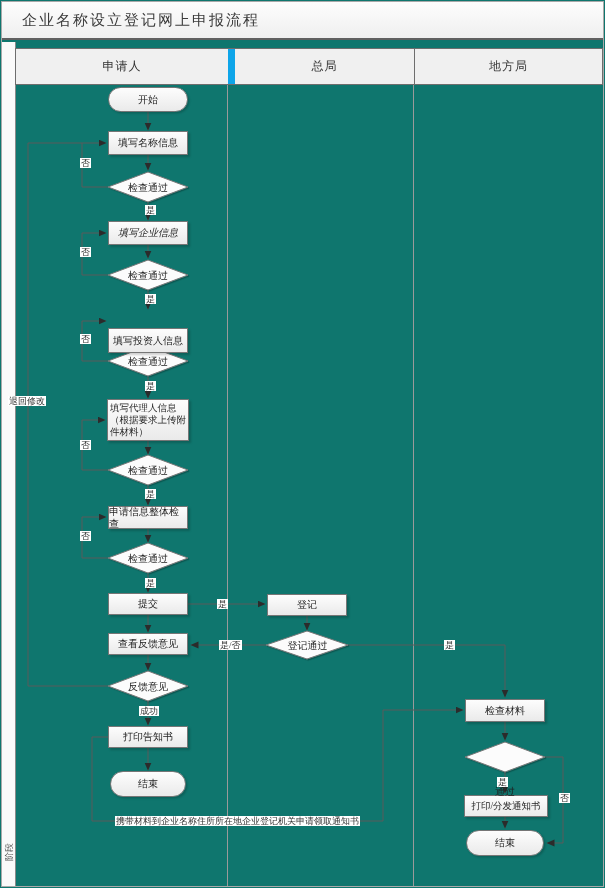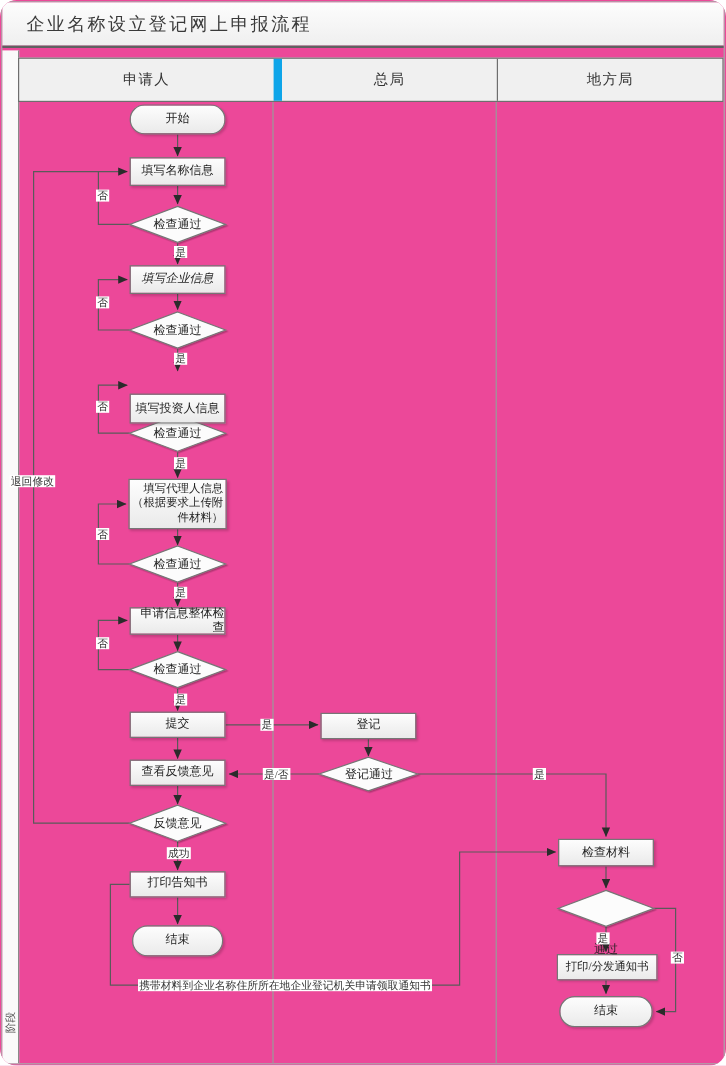--- a/index.html
+++ b/index.html
@@ -1,38 +1,38 @@
 <!DOCTYPE html>
 <html><head>
 <meta charset="utf-8">
 <style>
   html,body{margin:0;padding:0;background:#fff;}
-  .stage{position:relative;width:605px;height:888px;background:#ec4899;overflow:hidden;
-         font-family:"Liberation Serif","DejaVu Serif",serif;color:#2f2f2f;border-radius:14px;}
+  .stage{position:relative;width:605px;height:888px;background:#0f766e;overflow:hidden;
+         font-family:"Liberation Serif","DejaVu Serif",serif;color:#2f2f2f;}
   .frame{position:absolute;inset:1px;border:1px solid #a9a9a9;}
   .titlebar{position:absolute;left:2px;right:2px;top:2px;height:38px;
             background:linear-gradient(#fdfdfd,#efefef);border-bottom:2px solid #606060;
             display:flex;align-items:center;padding-left:20px;box-sizing:border-box;
             font-size:15px;color:#3a3a3a;letter-spacing:2px;}
   .stage-strip{position:absolute;left:2px;top:42px;bottom:2px;width:13px;
                background:#fafafa;border-right:1px solid #8a8a8a;}
   .stage-label{position:absolute;left:-4px;bottom:30px;width:22px;height:12px;
                font-size:9px;color:#555;transform:rotate(-90deg);white-space:nowrap;}
   .lane-header{position:absolute;left:15px;top:48px;width:588px;height:37px;
                display:flex;background:#f0f0f0;border:1px solid #6e6e6e;box-sizing:border-box;}
   .lane-cell{display:flex;align-items:center;justify-content:center;
              font-size:12px;color:#333;letter-spacing:1px;box-sizing:border-box;}
   .lane-cell.c1{width:212px;}
   .lane-cell.c2{width:186px;border-left:7px solid #0ea5e9;}
   .lane-cell.c3{flex:1;border-left:1px solid #6e6e6e;}
   .vline{position:absolute;top:85px;bottom:2px;width:1px;background:#9a9a9a;}
   svg.conn{position:absolute;left:0;top:0;pointer-events:none;}
   .node{position:absolute;box-sizing:border-box;border:1px solid #767676;
         background:linear-gradient(#fdfdfd,#eaeaea);
-        display:flex;align-items:center;justify-content:center;text-align:right;
+        display:flex;align-items:center;justify-content:center;text-align:left;
         font-size:10px;line-height:12px;color:#1f1f1f;
         box-shadow:1.5px 1.5px 2px rgba(0,0,0,0.18);}
   .capsule{border-radius:13px;}
   .dlabel{position:absolute;width:80px;text-align:center;font-size:10px;
           line-height:13px;color:#1f1f1f;}
   .elabel{position:absolute;font-size:9px;line-height:10px;color:#333;
           background:#fff;padding:0 1px;white-space:nowrap;}
 </style>
 </head>
 <body>
@@ -145,21 +145,21 @@
     </div>
 
   <div class="node" style="left:108px;top:593px;width:80px;height:22px;">
     <span>提交</span>
     </div>
 
   <div class="node" style="left:108px;top:633px;width:80px;height:22px;">
     <span>查看反馈意见</span>
     </div>
 
-  <div class="node" style="left:108px;top:726px;width:80px;height:22px;font-family:Liberation Mono, monospace;">
+  <div class="node" style="left:108px;top:726px;width:80px;height:22px;">
     <span>打印告知书</span>
     </div>
 
   <div class="node capsule" style="left:110px;top:771px;width:76px;height:26px;">
     <span>结束</span>
     </div>
 
   <div class="node" style="left:267px;top:594px;width:80px;height:22px;">
     <span>登记</span>
     </div>

